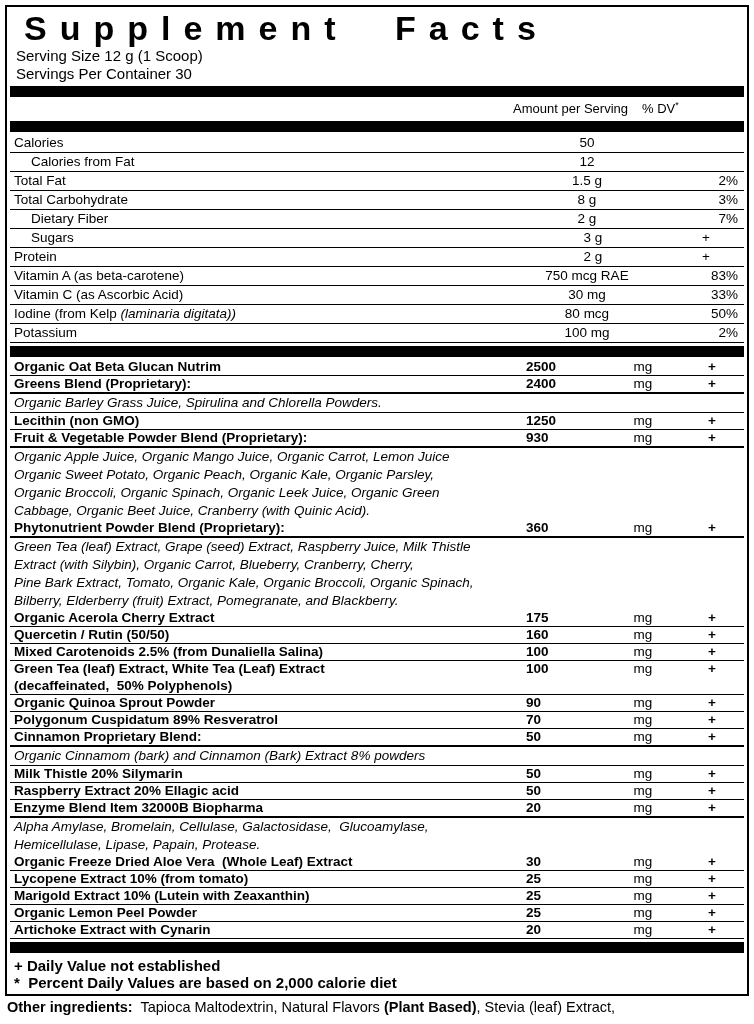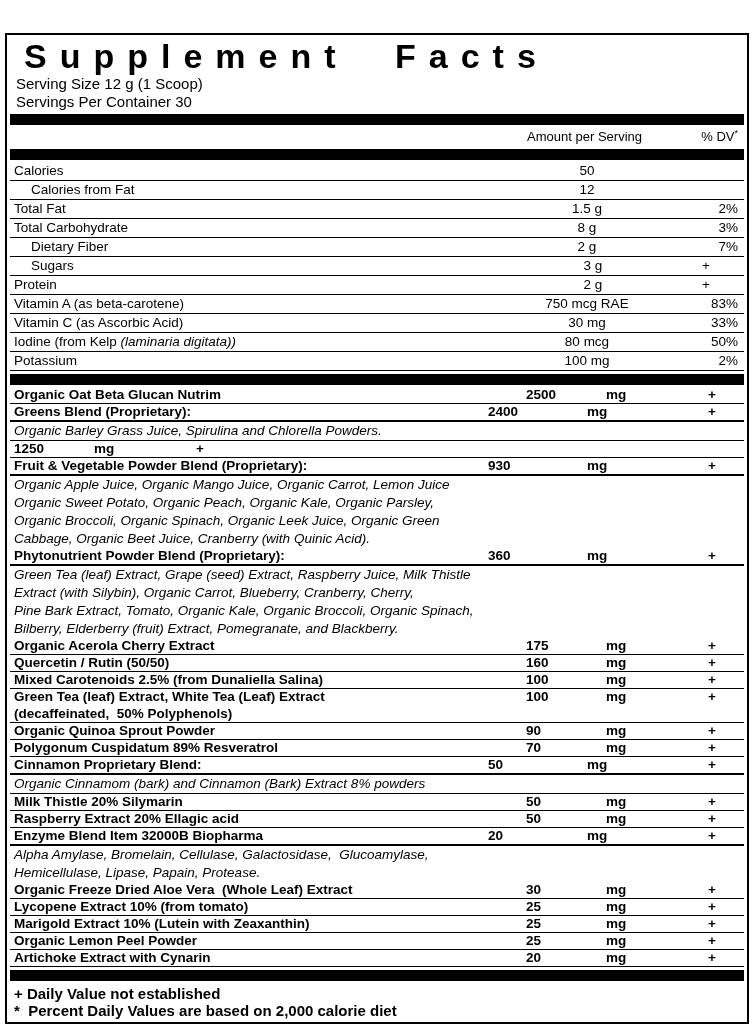--- a/index.html
+++ b/index.html
@@ -1,41 +1,41 @@
 <!DOCTYPE html>
 <html><head>
 <meta charset="utf-8">
 <style>
   html,body{margin:0;padding:0;background:#ffffff;color:#000;
     font-family:"Liberation Sans","DejaVu Sans",sans-serif;}
   body{width:754px;height:1024px;overflow:hidden;}
   .page{padding:5px 5px 0 5px;}
-  .label{border:2px solid #000;background:#fff;padding:0 3px;margin-top:28px;}
+  .label{border:2px solid #000;background:#fff;padding:0 3px;}
   .title{font-size:34px;font-weight:bold;letter-spacing:13px;word-spacing:24px;
     line-height:34px;padding:4px 0 2px 14px;white-space:nowrap;}
   .serving{font-size:15px;line-height:18px;padding-left:6px;}
   .bar{height:11px;background:#000;margin:3px 0 2px 0;}
-  .colhead{display:flex;align-items:baseline;font-size:13px;font-weight:normal;padding:1px 0 2px 0;}
+  .colhead{display:flex;align-items:baseline;font-size:13px;font-weight:normal;padding:1px 0 2px 0;gap:14px;}
   .amount-h{flex:1;text-align:right;}
-  .dv-h{width:96px;text-align:right;padding-right:6px;}
+  .dv-h{width:96px;text-align:left;padding-right:6px;}
   .dv-h sup{font-size:9px;}
   
   .row{display:flex;align-items:baseline;border-bottom:1px solid #000;
     font-size:13.5px;line-height:14px;padding:2px 0 2px 4px;}
   .row .name{flex:1;white-space:pre-wrap;}
   .row.ind .name{padding-left:17px;}
   .amt{width:150px;text-align:center;}
   .dv{width:76px;text-align:right;padding-right:6px;}
   .dv.plus{text-align:center;padding-right:0;}
   
   .row.ing{padding:1px 0 1px 4px;}
   .row.ing .name{font-weight:bold;}
-  .row.ing.has-sub{border-bottom-width:2px;gap:19px;}
+  .row.ing.has-sub{border-bottom-width:2px;}
   .val{width:80px;text-align:left;font-weight:bold;}
-  .unit{width:74px;font-weight:bold;}
+  .unit{width:74px;text-align:center;font-weight:normal;}
   .dvp{width:64px;text-align:center;font-weight:bold;}
   .name2{display:block;font-weight:bold;padding-top:3px;}
   .sub{padding:0;}
   .sub.end-border{border-bottom:1px solid #000;}
   .subline{font-size:13.5px;line-height:16px;padding:1px 0 1px 4px;white-space:pre-wrap;font-style:italic;}
   
   .footnotes{padding:2px 0 3px 2px;}
   .fn{font-size:15px;font-weight:bold;line-height:17px;white-space:pre-wrap;padding-left:2px;}
   
   .other{padding:3px 0 0 2px;}
@@ -130,20 +130,21 @@
         <div class="row ing has-sub">
           <span class="name">Greens Blend (Proprietary):</span>
           <span class="val">2400</span>
           <span class="unit">mg</span>
           <span class="dvp">+</span>
         </div>
         <div class="sub end-border">
           <div class="subline">Organic Barley Grass Juice, Spirulina and Chlorella Powders.</div>
         </div>
         <div class="row ing">
+          <span class="name">Lecithin (non GMO)</span>
           <span class="val">1250</span>
           <span class="unit">mg</span>
           <span class="dvp">+</span>
         </div>
         <div class="row ing has-sub">
           <span class="name">Fruit &amp; Vegetable Powder Blend (Proprietary):</span>
           <span class="val">930</span>
           <span class="unit">mg</span>
           <span class="dvp">+</span>
         </div>

